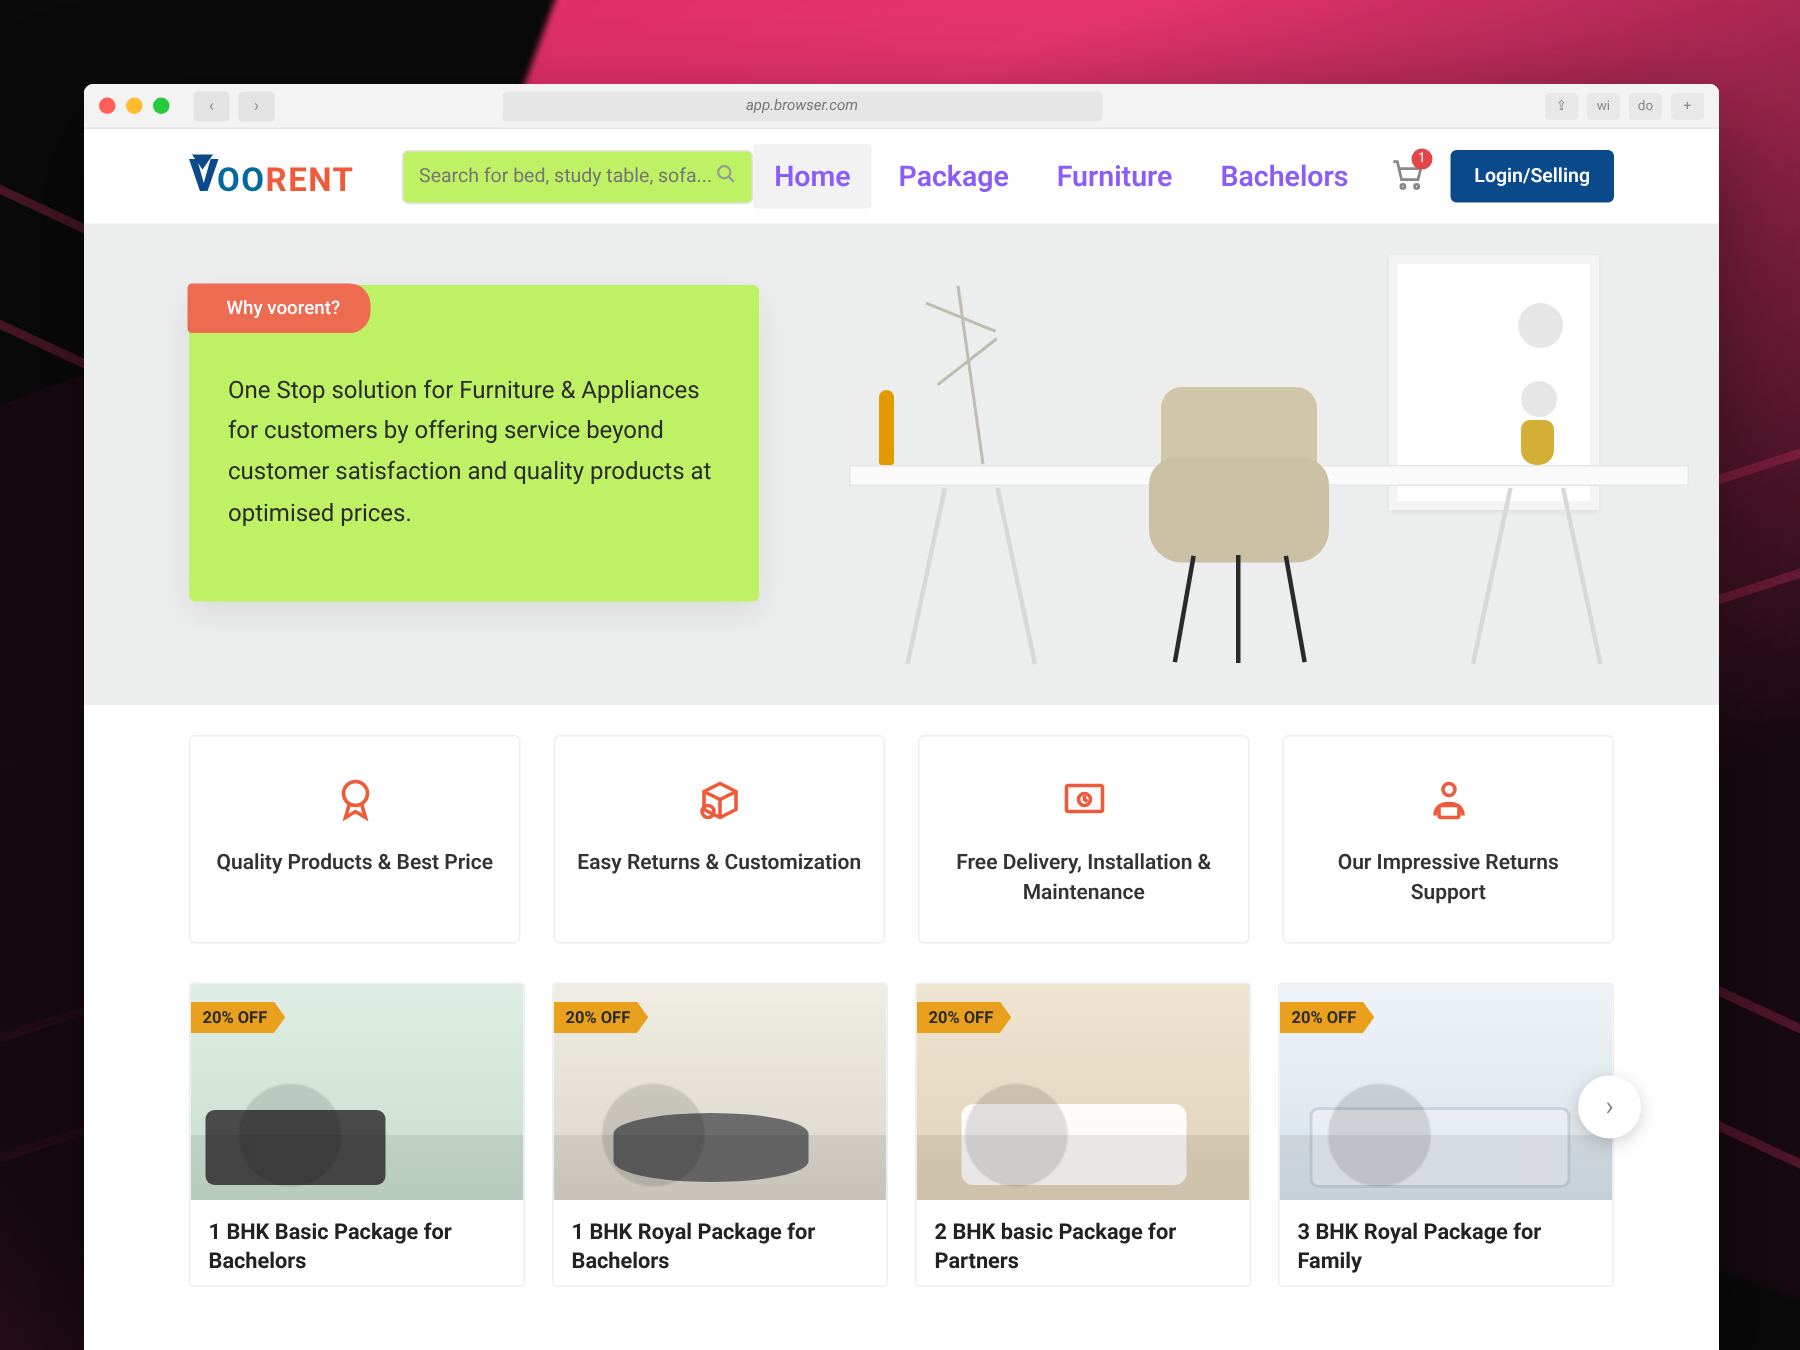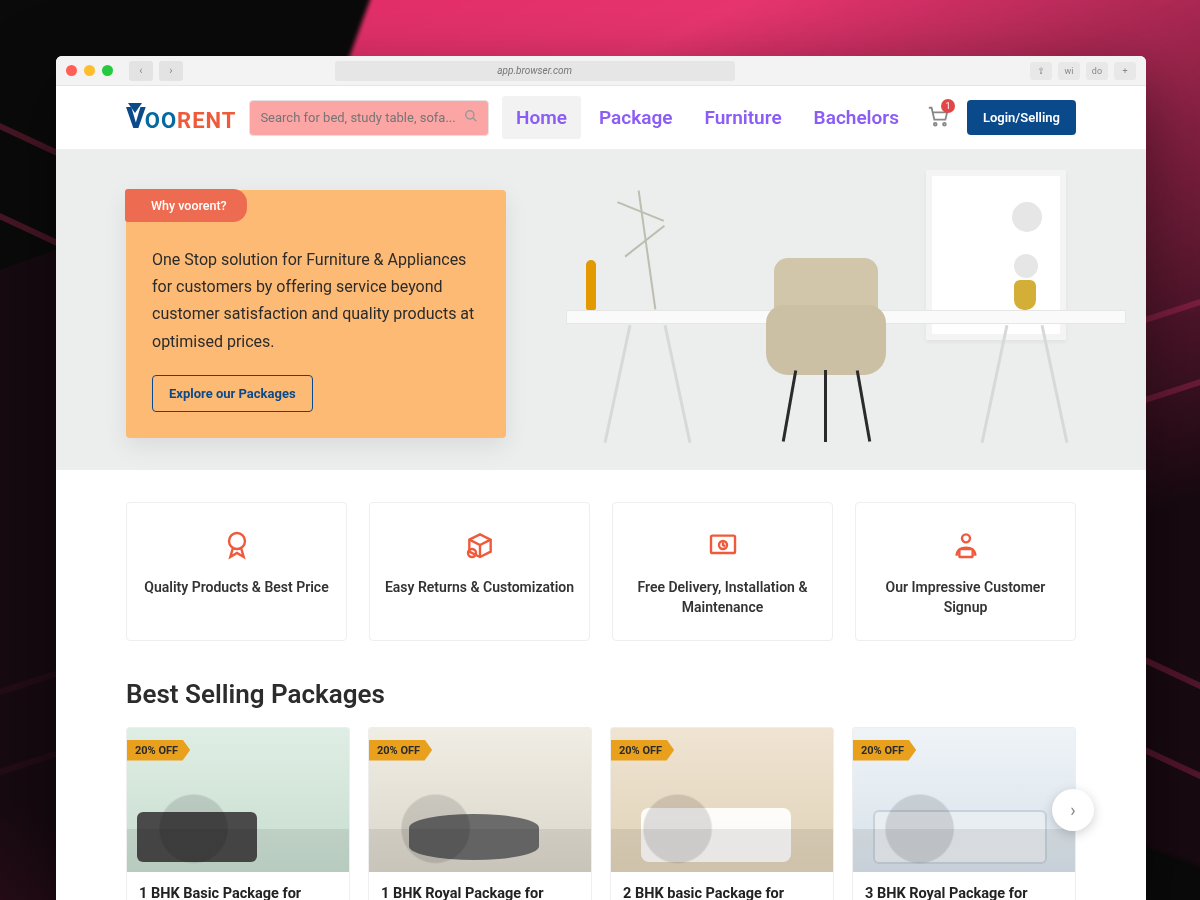--- a/index.html
+++ b/index.html
@@ -29,21 +29,21 @@
 .chrome-right .cbtn { width:22px; height:18px; background:#e8e8e8; border-radius:3px; font-size:9px; color:#888; display:flex; align-items:center; justify-content:center;}
 
 
 .site { height:815px; overflow:hidden; }
 .header { height:64px; padding:0 70px 0 70px; display:flex; align-items:center; border-bottom:1px solid #eee; box-shadow:0 1px 3px rgba(0,0,0,.04);}
 .logo { display:flex; align-items:baseline; font-weight:700; }
 .logo .v { color:#0b4a8a; font-size:30px; font-weight:800; position:relative; letter-spacing:-1px;}
 .logo .v::before{content:"";position:absolute;left:2px;top:3px;width:0;height:0;border-left:7px solid transparent;border-right:7px solid transparent;border-top:10px solid #0b4a8a;}
 .logo .oo { color:#0369a1; font-size:22px; letter-spacing:1px;}
 .logo .rent { color:#ef5a3a; font-size:22px; letter-spacing:1px;}
-.search { margin-left:13px; width:240px; height:36px; border:1px solid #e3e3e3; border-radius:4px; display:flex; align-items:center; padding:0 10px; background:#fca5a5;}
+.search { margin-left:32px; width:240px; height:36px; border:1px solid #e3e3e3; border-radius:4px; display:flex; align-items:center; padding:0 10px; background:#bef264;}
 .search input { flex:1; border:none; outline:none; font-size:13px; color:#666; background:transparent;}
 .search .sicon { color:#999; font-size:14px;}
 .nav { margin-left:auto; display:flex; align-items:center; gap:4px;}
 .nav a { padding:10px 14px; font-size:19px; color:#8b5cf6; font-weight:600; text-decoration:none; border-radius:3px; cursor:pointer;}
 .nav a.active { background:#f2f2f2;}
 .cart { position:relative; margin:0 14px 0 10px; color:#888; cursor:pointer;}
 .cart svg{width:22px;height:22px;}
 .cart .badge { position:absolute; top:-6px; right:-6px; background:#e24646; color:#fff; font-size:9px; width:14px; height:14px; border-radius:50%; display:flex; align-items:center; justify-content:center;}
 .login { background:#0b4a8a; color:#fff; padding:10px 16px; border-radius:4px; font-size:13px; font-weight:600; cursor:pointer;}
 
@@ -61,27 +61,27 @@
 .frame{position:absolute;right:80px;top:20px;width:140px;height:170px;border:6px solid #f4f4f4;background:#fff;box-shadow:0 2px 4px rgba(0,0,0,.05);}
 .frame::before,.frame::after{content:"";position:absolute;border-radius:50%;background:#e6e6e6;}
 .frame::before{width:30px;height:30px;right:18px;top:26px;}
 .frame::after{width:24px;height:24px;right:22px;top:78px;}
 .vase{position:absolute;right:110px;top:130px;width:22px;height:30px;background:#d4af37;border-radius:6px 6px 10px 10px;}
 .plant{position:absolute;left:120px;top:40px;width:2px;height:120px;background:#bdbdb0;transform:rotate(-8deg);}
 .plant::before,.plant::after{content:"";position:absolute;width:50px;height:2px;background:#bdbdb0;left:-25px;}
 .plant::before{top:20px;transform:rotate(30deg);} .plant::after{top:50px;transform:rotate(-30deg);}
 .bottle{position:absolute;left:60px;top:110px;width:10px;height:50px;background:#e29a00;border-radius:5px 5px 2px 2px;}
 
-.hero-card { position:absolute; left:70px; top:40px; width:380px; background:#fdba74; border-radius:4px; box-shadow:0 8px 24px rgba(0,0,0,.08); padding:44px 26px 26px;}
+.hero-card { position:absolute; left:70px; top:40px; width:380px; background:#bef264; border-radius:4px; box-shadow:0 8px 24px rgba(0,0,0,.08); padding:44px 26px 26px;}
 .tag { position:absolute; left:-1px; top:-1px; background:#ed6b51; color:#fff; font-size:12.5px; font-weight:500; padding:9px 20px 9px 26px; border-radius:3px 14px 14px 3px;}
 .hero-card p { font-size:16px; line-height:1.7; color:#2b2b2b; margin:12px 0 20px;}
 .explore { display:inline-block; border:1.5px solid #0b4a8a; color:#0b4a8a; font-size:13px; font-weight:700; padding:10px 16px; border-radius:4px; cursor:pointer;}
 
 
-.features { padding:32px 70px; display:flex; gap:22px;}
+.features { padding:20px 70px; display:flex; gap:22px;}
 .tile { flex:1; border:1px solid #eee; border-radius:4px; padding:26px 12px 22px; text-align:center;}
 .tile .ticon { color:#ef5a3a; height:34px; margin-bottom:14px; display:flex; justify-content:center;}
 .tile .ticon svg{width:32px;height:32px;stroke:#ef5a3a;fill:none;stroke-width:1.8;}
 .tile .txt { font-size:14px; font-weight:600; color:#333; line-height:1.45;}
 
 
 .best { padding:6px 70px 0;}
 .best h2 { font-size:26px; font-weight:600; color:#2c2c2c; margin-bottom:18px;}
 .cards { display:flex; gap:18px; position:relative;}
 .card { flex:1; border:1px solid #eee; border-radius:3px; overflow:hidden; cursor:pointer; position:relative;}
@@ -181,21 +181,20 @@
           <div class="leg l4"></div>
         <div class="chair-back"></div>
           <div class="chair-seat"></div>
         <div class="chair-leg cl1"></div>
           <div class="chair-leg cl2"></div>
           <div class="chair-leg cl3"></div>
       </div>
       <div class="hero-card">
         <div class="tag">Why voorent?</div>
         <p>One Stop solution for Furniture &amp; Appliances for customers by offering service beyond customer satisfaction and quality products at optimised prices.</p>
-        <div class="explore">Explore our Packages</div>
       </div>
     </div>
 
     <div class="features">
       <div class="tile">
         <div class="ticon">
             <svg viewBox="0 0 24 24">
               <circle cx="12" cy="9" r="6"></circle>
               <path d="M9 14l-2 7 5-3 5 3-2-7"></path>
             </svg>
@@ -224,26 +223,25 @@
         <div class="txt">Free Delivery, Installation &amp; Maintenance</div>
       </div>
       <div class="tile">
         <div class="ticon">
             <svg viewBox="0 0 24 24">
               <circle cx="12" cy="7" r="3"></circle>
               <path d="M5 20c0-4 3-6 7-6s7 2 7 6"></path>
               <rect x="7" y="15" width="10" height="6" rx="1"></rect>
             </svg>
           </div>
-        <div class="txt">Our Impressive Customer Signup</div>
+        <div class="txt">Our Impressive Returns Support</div>
       </div>
     </div>
 
     <div class="best">
-      <h2>Best Selling Packages</h2>
       <div class="cards">
         <div class="card">
           <div class="img i1">
               <span class="off">20% OFF</span>
             </div>
           <div class="title">1 BHK Basic Package for Bachelors</div>
         </div>
         <div class="card">
           <div class="img i2">
               <span class="off">20% OFF</span>

